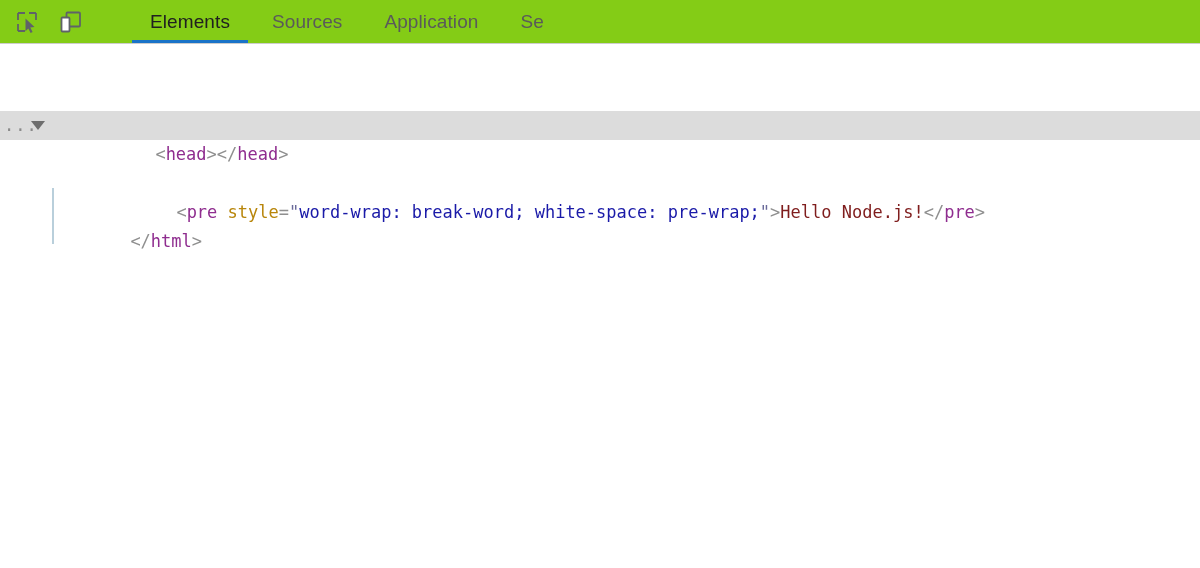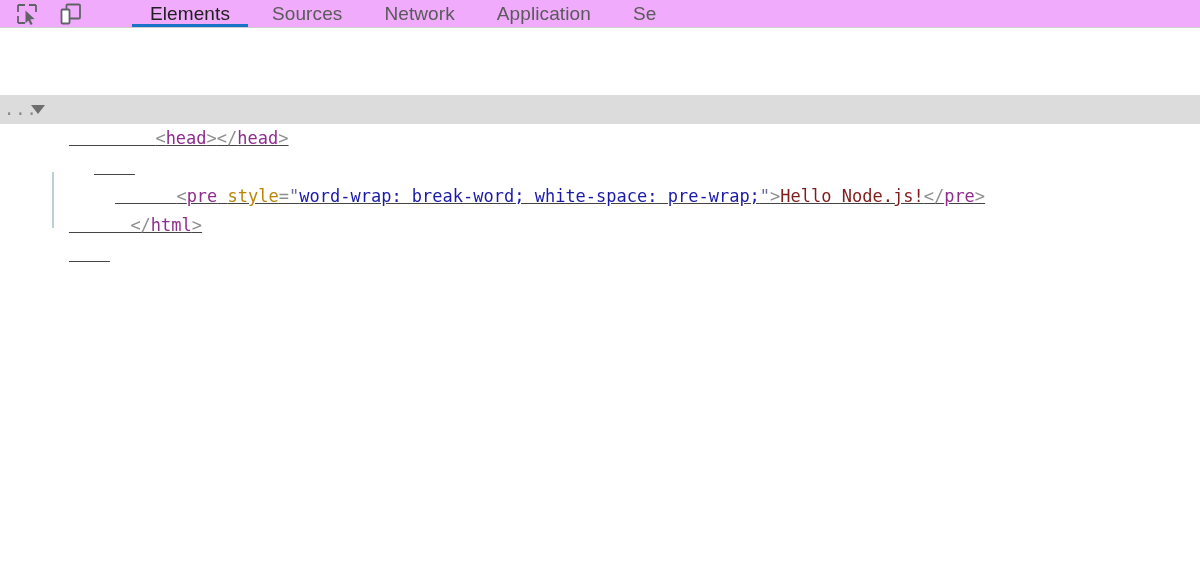--- a/index.html
+++ b/index.html
@@ -12,22 +12,22 @@
     background: #ffffff;
     font-family: "Liberation Sans", sans-serif;
     overflow: hidden;
   }
 
   
   .devtools-toolbar {
     position: relative;
     display: flex;
     align-items: stretch;
-    height: 28px;
-    background: #f0abfc;
+    height: 44px;
+    background: #84cc16;
     border-bottom: 1px solid #cdcdcd;
     box-sizing: border-box;
     overflow: hidden;
   }
 
   .toolbar-icons {
     display: flex;
     align-items: center;
     padding-left: 12px;
     gap: 14px;
@@ -110,21 +110,20 @@
     height: 29px;
   }
 
   .node-row.selected {
     background: #dcdcdc;
   }
 
   .row-inner {
     display: inline-block;
     white-space: pre;
-    text-decoration: underline;
   }
 
   .indent-1 { padding-left: 28px; }
   .indent-2 { padding-left: 53px; }
   .indent-3 { padding-left: 74px; }
 
   .gutter-ellipsis {
     position: absolute;
     left: 4px;
     top: 0;
@@ -184,21 +183,20 @@
         <rect x="3.5" y="8.5" width="8" height="14" rx="1" fill="#ffffff" stroke="#5f6368" stroke-width="1.8"></rect>
       </svg>
     </button>
 
     <div class="toolbar-separator"></div>
   </div>
 
   <div class="tab-strip">
     <button class="tab selected">Elements</button>
     <button class="tab">Sources</button>
-    <button class="tab">Network</button>
     <button class="tab">Application</button>
     <button class="tab">Se</button>
   </div>
 </div>
 
 <div class="dom-tree">
 
   <div class="child-guide"></div>
 
   <div class="node-row">

